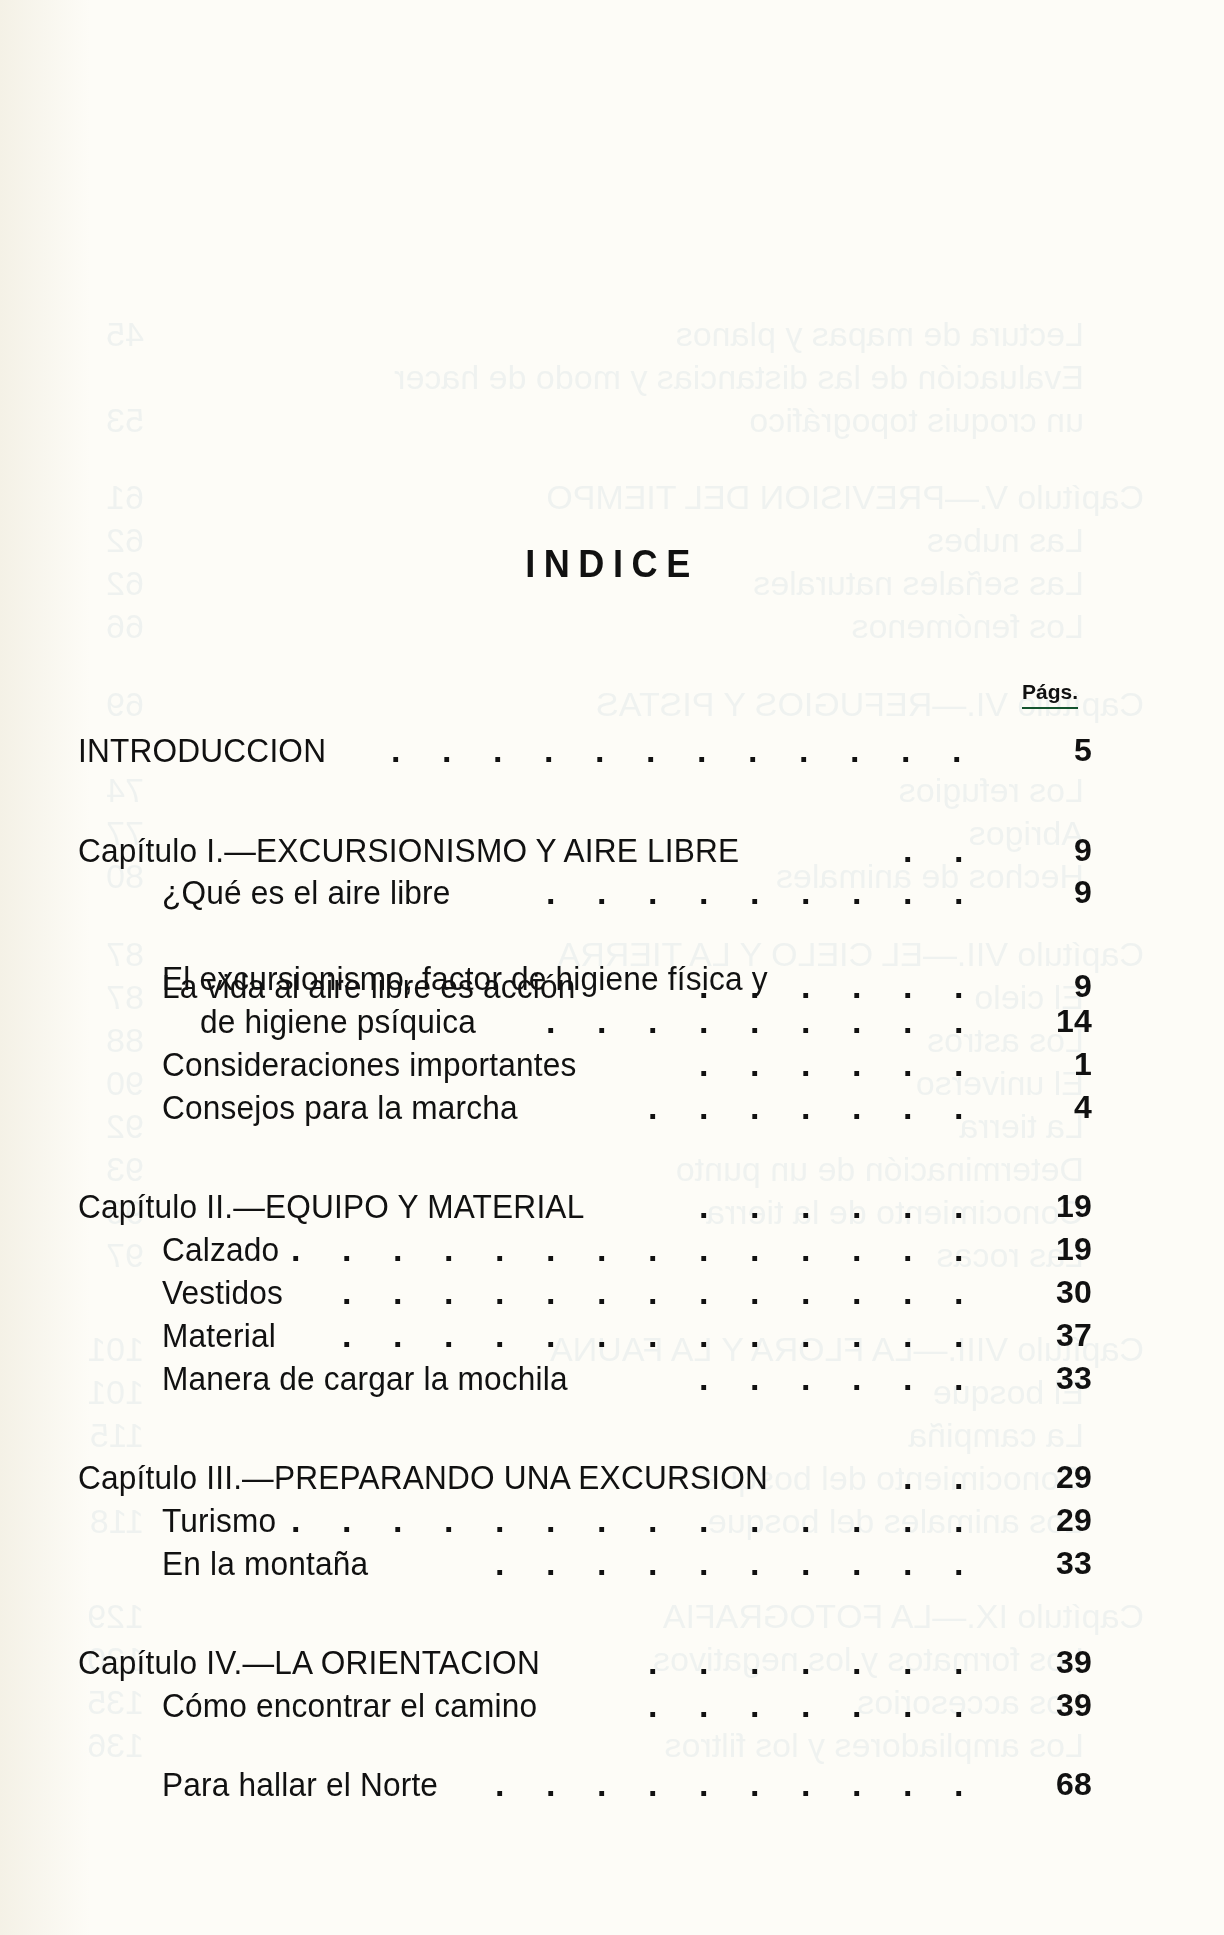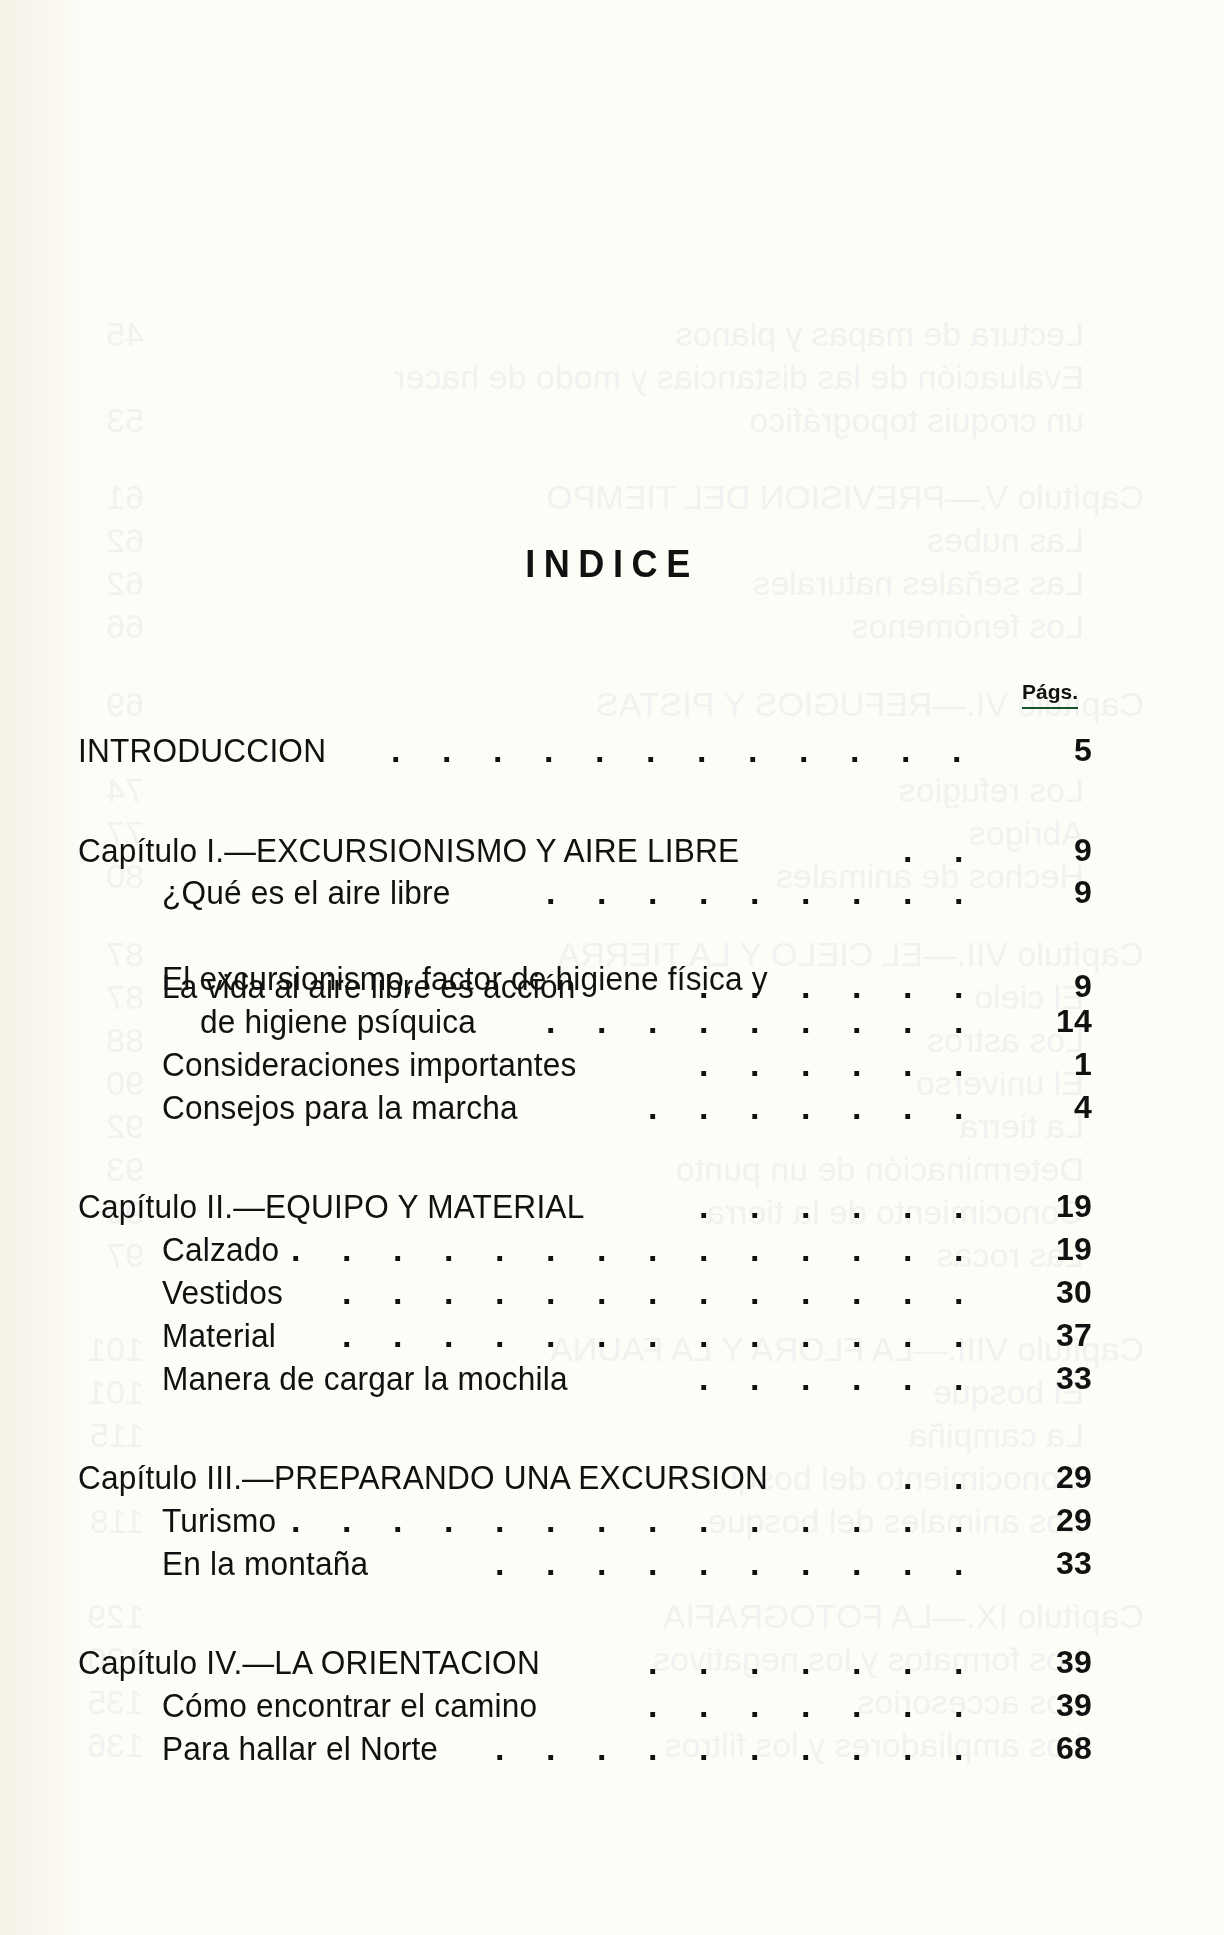--- a/index.html
+++ b/index.html
@@ -196,18 +196,18 @@
     <div class="row" style="top: 1642px; left: 0px; width: 1224px;">
       <span class="label" style="position: absolute; left: 78px; transform: scaleX(0.93);">Capítulo IV.—LA ORIENTACION</span>
       <div class="leaders" style="left: 648px; width: 357px;"><span>.</span><span>.</span><span>.</span><span>.</span><span>.</span><span>.</span><span>.</span></div>
       <span class="pg">39</span>
     </div>
     <div class="row" style="top: 1685px; left: 0px; width: 1224px;">
       <span class="label" style="position: absolute; left: 162px; transform: scaleX(0.93);">Cómo encontrar el camino</span>
       <div class="leaders" style="left: 648px; width: 357px;"><span>.</span><span>.</span><span>.</span><span>.</span><span>.</span><span>.</span><span>.</span></div>
       <span class="pg">39</span>
     </div>
-    <div class="row" style="top: 1728px; left: 0px; width: 1022px;">
+    <div class="row" style="top: 1764px; left: 0px; width: 1022px;">
       <span class="label" style="position: absolute; left: 162px; transform: scaleX(0.93);">Para hallar el Norte</span>
       <div class="leaders" style="left: 495px; width: 510px;"><span>.</span><span>.</span><span>.</span><span>.</span><span>.</span><span>.</span><span>.</span><span>.</span><span>.</span><span>.</span></div>
       <span class="pg">68</span>
     </div>
   </div>
 
 </body></html>

